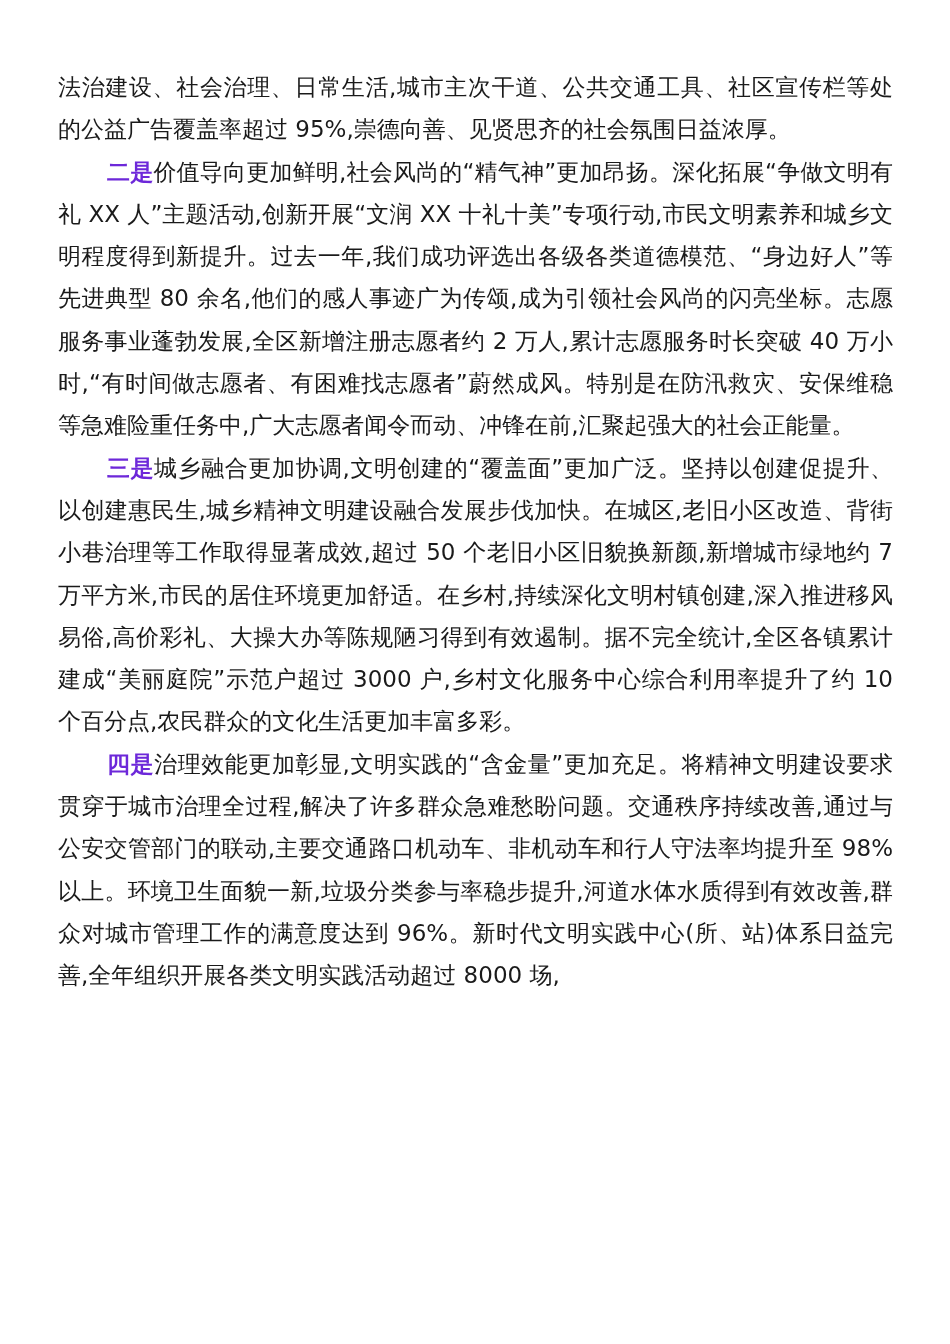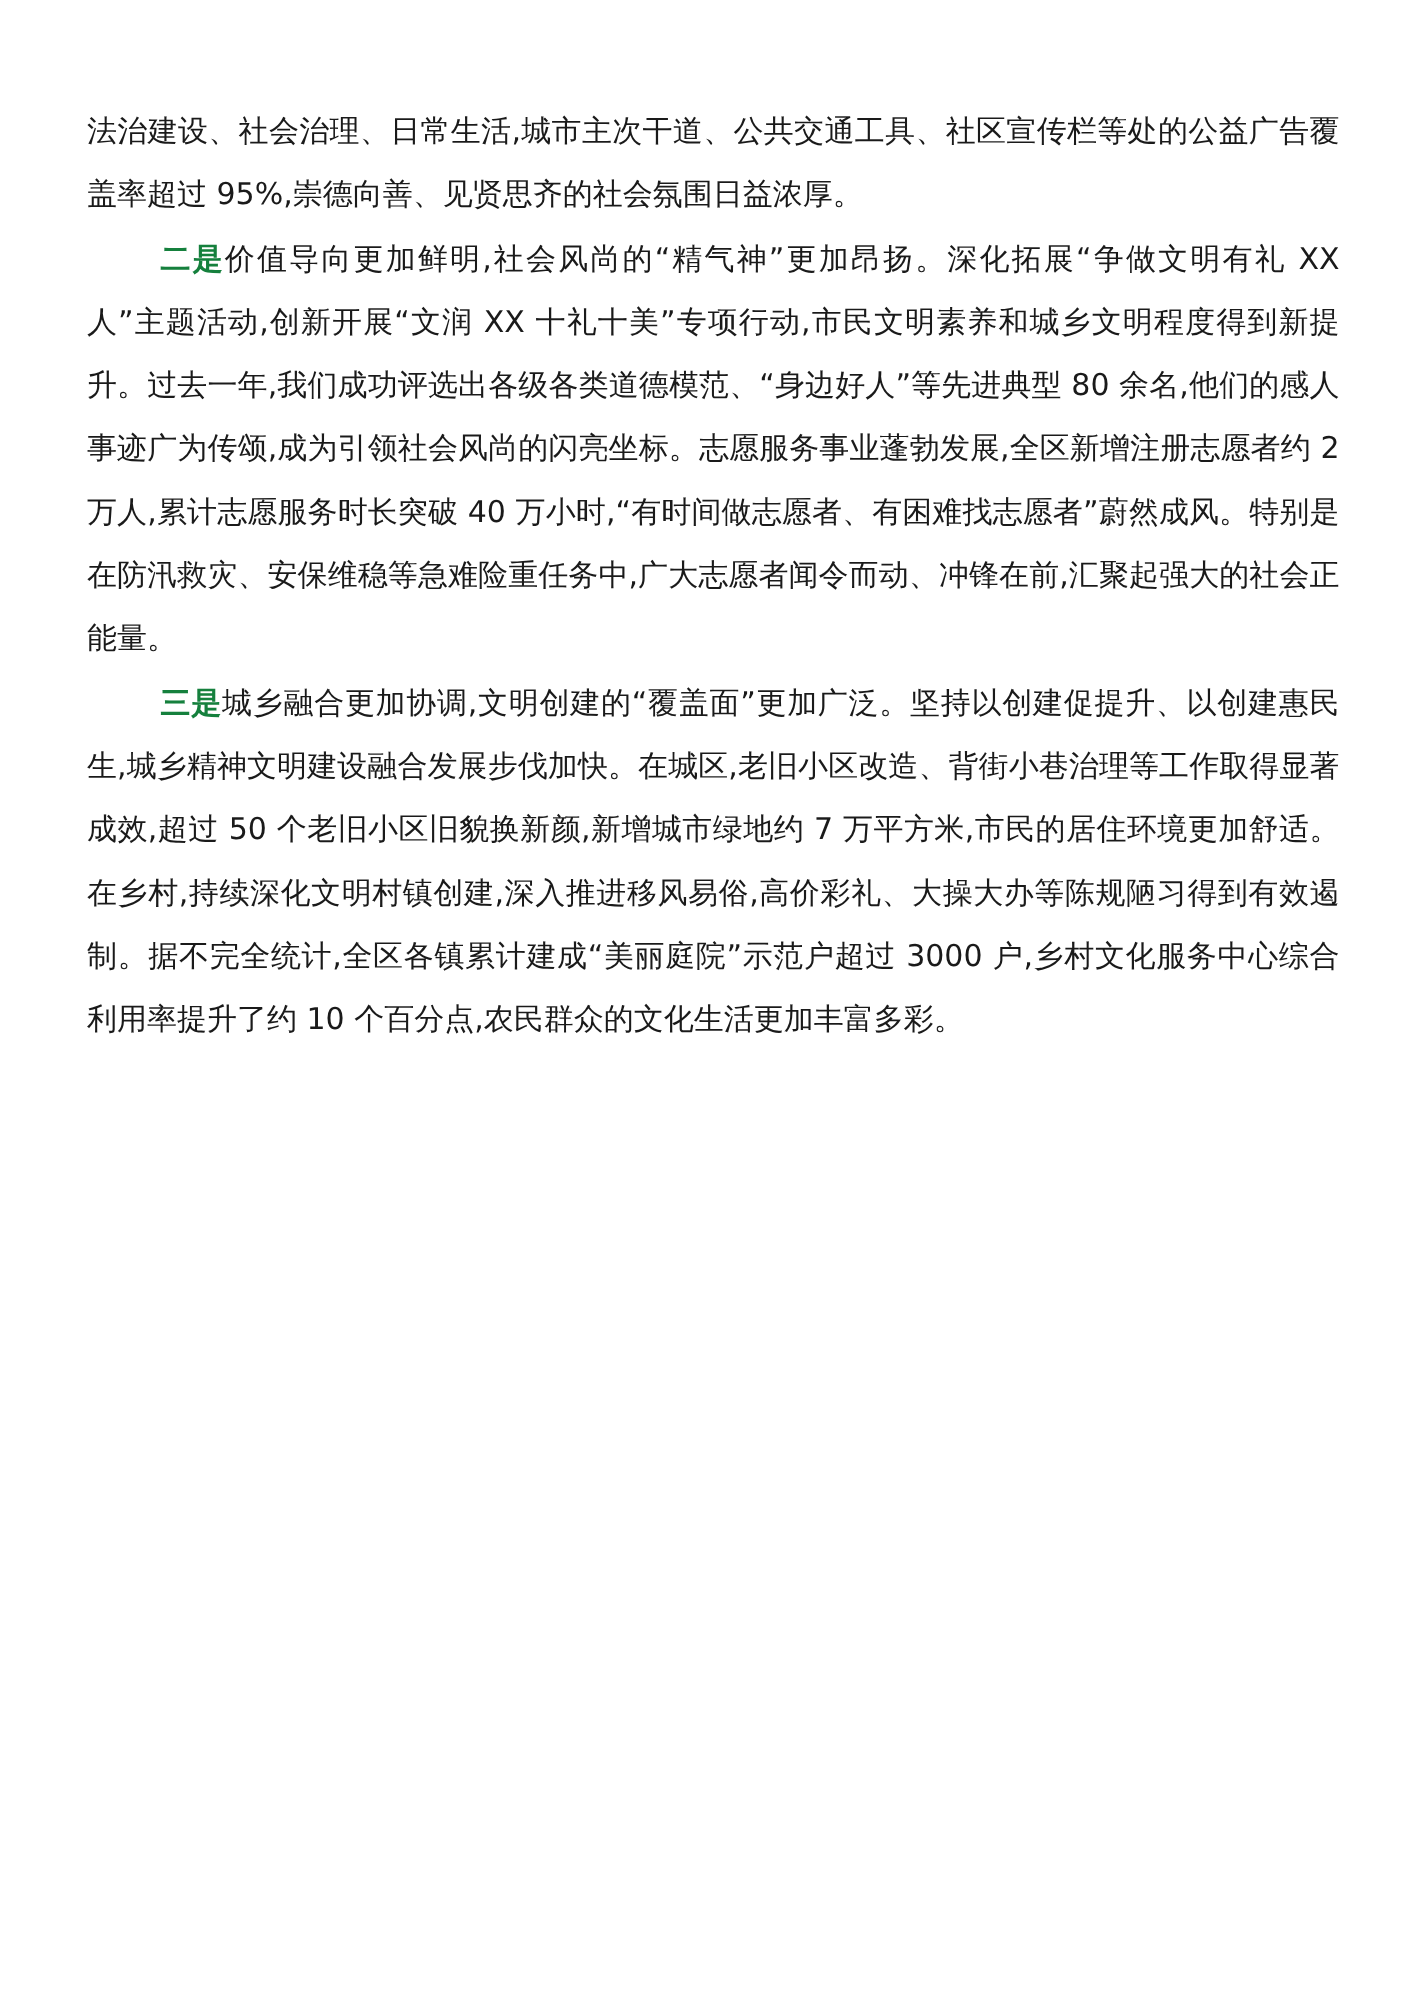--- a/index.html
+++ b/index.html
@@ -3,36 +3,39 @@
 <meta charset="utf-8">
 <style>
   html, body { margin: 0; padding: 0; background: #ffffff; }
   body { width: 950px; height: 1344px; overflow: hidden; position: relative; }
   .page {
     position: absolute;
     left: 58px;
     top: 66px;
     width: 835px;
     font-family: "DejaVu Sans", "Liberation Sans", sans-serif;
-    font-size: 20px;
+    font-size: 23px;
     line-height: 42.3px;
     color: #1a1a1a;
     text-align: justify;
     text-justify: inter-character;
   }
   .para { margin: 0; padding: 0; }
   .para.indent { text-indent: 49px; }
-  .lead { font-weight: bold; color: #15803d; }
+  .lead { font-weight: bold; color: #6d28d9; }
 </style>
 </head>
 <body>
 
 <div class="page">
   <p class="para">
     <span>法治建设、社会治理、日常生活,城市主次干道、公共交通工具、社区宣传栏等处的公益广告覆盖率超过 95%,崇德向善、见贤思齐的社会氛围日益浓厚。</span>
   </p>
   <p class="para indent">
     <span class="lead">二是</span><span>价值导向更加鲜明,社会风尚的“精气神”更加昂扬。深化拓展“争做文明有礼 XX 人”主题活动,创新开展“文润 XX 十礼十美”专项行动,市民文明素养和城乡文明程度得到新提升。过去一年,我们成功评选出各级各类道德模范、“身边好人”等先进典型 80 余名,他们的感人事迹广为传颂,成为引领社会风尚的闪亮坐标。志愿服务事业蓬勃发展,全区新增注册志愿者约 2 万人,累计志愿服务时长突破 40 万小时,“有时间做志愿者、有困难找志愿者”蔚然成风。特别是在防汛救灾、安保维稳等急难险重任务中,广大志愿者闻令而动、冲锋在前,汇聚起强大的社会正能量。</span>
   </p>
   <p class="para indent">
     <span class="lead">三是</span><span>城乡融合更加协调,文明创建的“覆盖面”更加广泛。坚持以创建促提升、以创建惠民生,城乡精神文明建设融合发展步伐加快。在城区,老旧小区改造、背街小巷治理等工作取得显著成效,超过 50 个老旧小区旧貌换新颜,新增城市绿地约 7 万平方米,市民的居住环境更加舒适。在乡村,持续深化文明村镇创建,深入推进移风易俗,高价彩礼、大操大办等陈规陋习得到有效遏制。据不完全统计,全区各镇累计建成“美丽庭院”示范户超过 3000 户,乡村文化服务中心综合利用率提升了约 10 个百分点,农民群众的文化生活更加丰富多彩。</span>
   </p>
+  <p class="para indent">
+    <span class="lead">四是</span><span>治理效能更加彰显,文明实践的“含金量”更加充足。将精神文明建设要求贯穿于城市治理全过程,解决了许多群众急难愁盼问题。交通秩序持续改善,通过与公安交管部门的联动,主要交通路口机动车、非机动车和行人守法率均提升至 98%以上。环境卫生面貌一新,垃圾分类参与率稳步提升,河道水体水质得到有效改善,群众对城市管理工作的满意度达到 96%。新时代文明实践中心(所、站)体系日益完善,全年组织开展各类文明实践活动超过 8000 场,</span>
+  </p>
 </div>
 
 </body></html>

